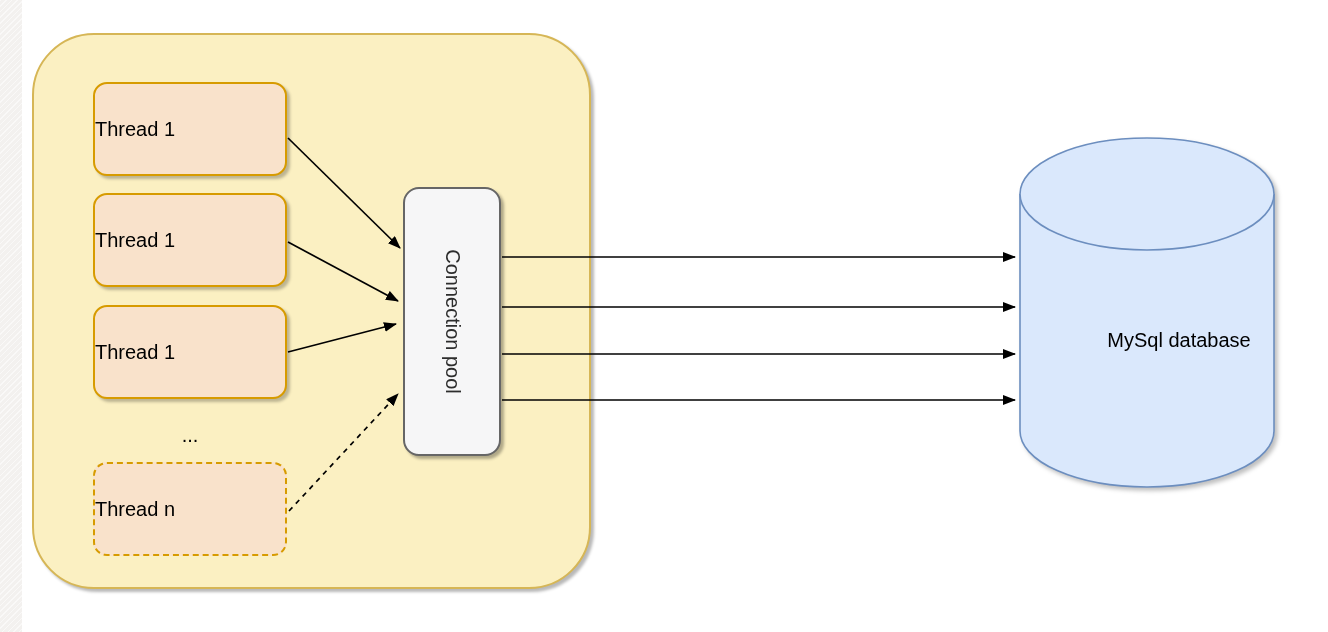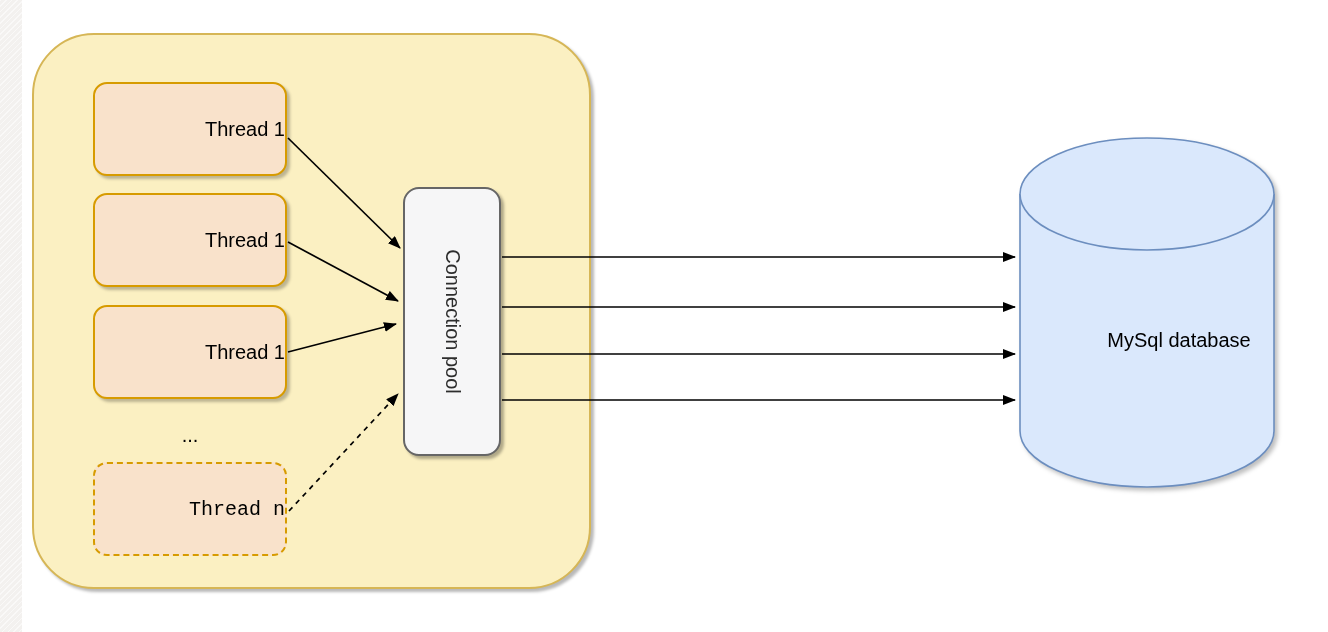--- a/index.html
+++ b/index.html
@@ -25,24 +25,24 @@
   .group-box{
     position:absolute; left:32px; top:33px; width:559px; height:556px;
     background:var(--group-fill); border:2px solid var(--group-border);
     border-radius:62px; box-sizing:border-box;
     box-shadow:3px 3px 3px rgba(0,0,0,.28);
   }
   .thread-box{
     position:absolute; left:93px; width:194px; height:94px;
     background:var(--thread-fill); border:2px solid var(--thread-border);
     border-radius:14px; box-sizing:border-box;
-    display:flex; align-items:center; justify-content:flex-end;
+    display:flex; align-items:center; justify-content:flex-start;
     box-shadow:3px 3px 3px rgba(0,0,0,.25);
   }
-  .thread-box.dashed{ border-style:dashed; box-shadow:none;font-family:Liberation Mono, monospace; }
+  .thread-box.dashed{ border-style:dashed; box-shadow:none; }
   .ellipsis{
     position:absolute; left:160px; top:421px; width:60px; height:28px;
     display:flex; align-items:center; justify-content:center;
   }
   .pool-box{
     position:absolute; left:403px; top:187px; width:98px; height:269px;
     background:var(--pool-fill); border:2px solid var(--pool-border);
     border-radius:16px; box-sizing:border-box;
     display:flex; align-items:center; justify-content:center;
     box-shadow:3px 3px 3px rgba(0,0,0,.3);

